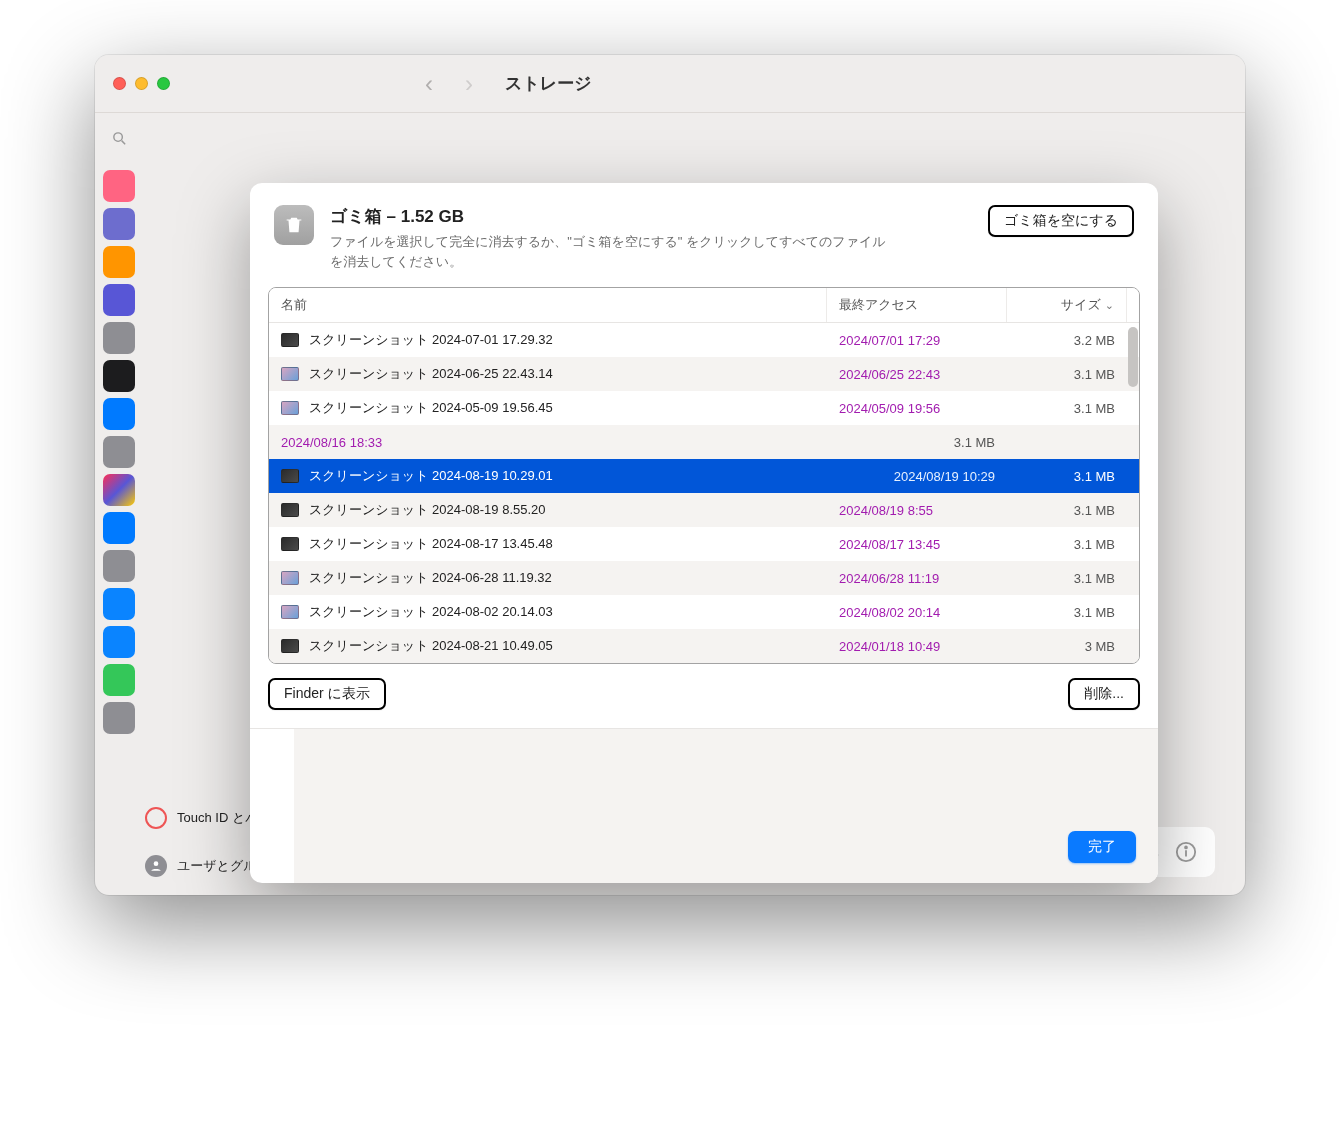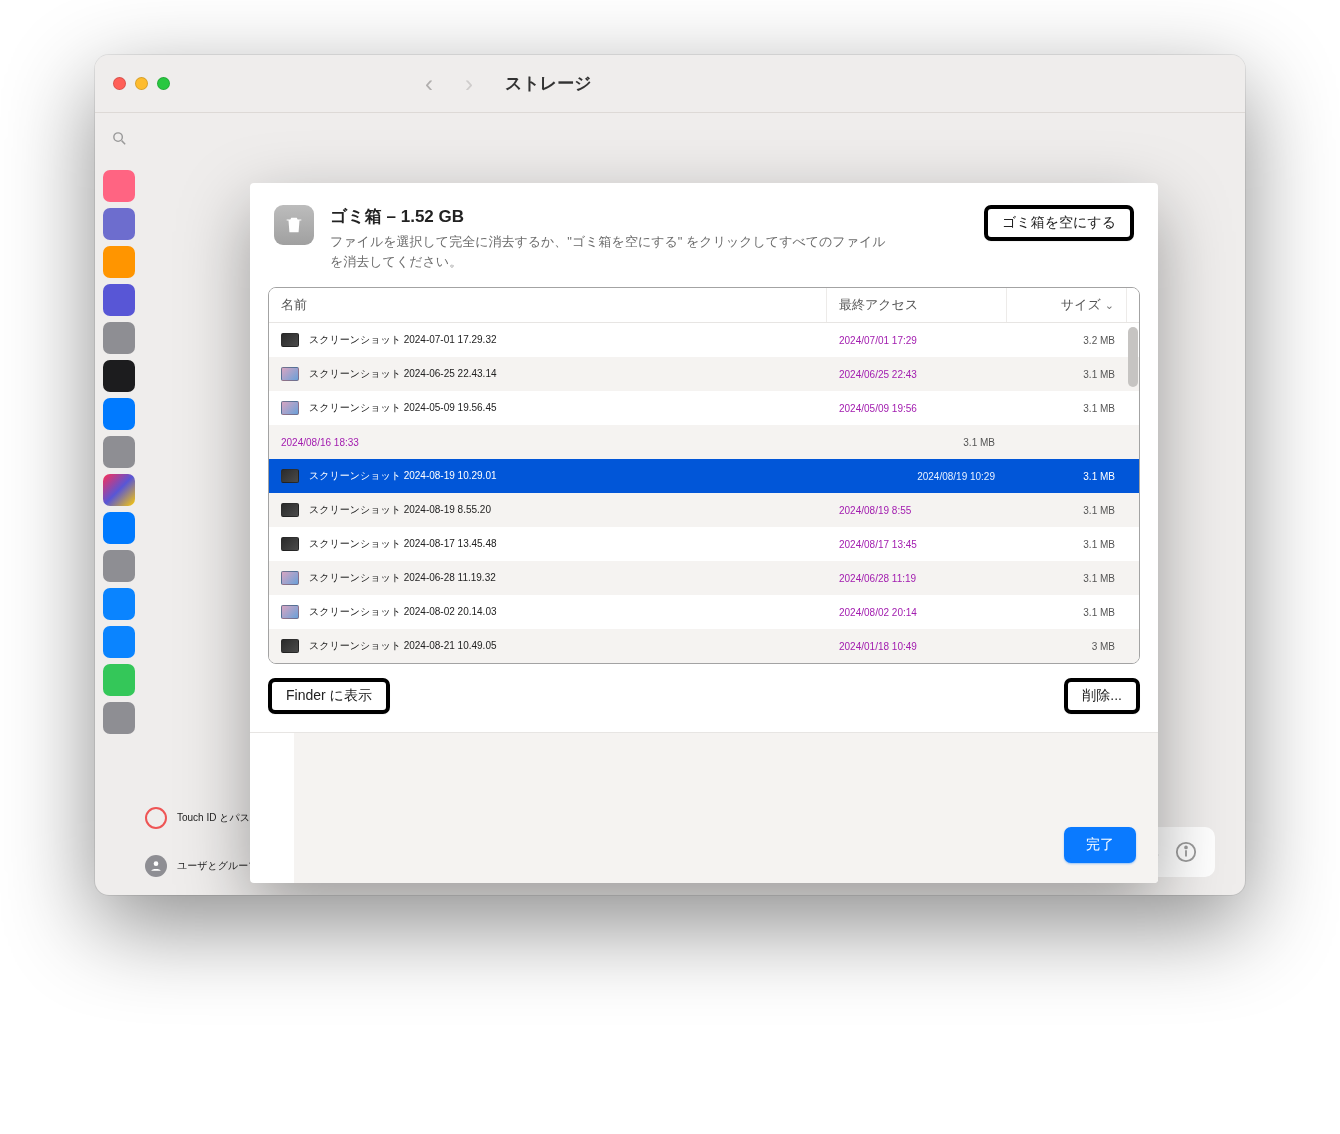--- a/index.html
+++ b/index.html
@@ -60,42 +60,42 @@
   .bg-main-row .spacer { flex: 1; }
   .bg-main-row .size { font-size: 15px; color: #888; margin-right: 16px; }
   .bg-main-row .info { width: 22px; height: 22px; color: #9c9c9c; }
 
   
   .dialog {
     position: absolute;
     left: 155px; top: 128px;
     width: 908px; height: 700px;
     background: #fff;
-    border-radius: 4px;
+    border-radius: 12px;
     box-shadow: 0 25px 70px rgba(0,0,0,0.35);
     overflow: hidden;
     display: flex; flex-direction: column;
   }
   .dlg-header {
     display: flex; align-items: flex-start;
     padding: 22px 24px 16px 24px;
     gap: 16px;
   }
   .dlg-icon {
     width: 40px; height: 40px; border-radius: 9px;
     background: linear-gradient(#bcbcbc, #a0a0a0);
     display: flex; align-items: center; justify-content: center;
     flex-shrink: 0;
   }
   .dlg-icon svg { width: 22px; height: 22px; fill: #fff; }
   .dlg-head-text { flex: 1; }
   .dlg-title { font-size: 17px; font-weight: 600; color: #222; margin-bottom: 4px; }
   .dlg-desc { font-size: 13px; color: #6b6b6b; line-height: 1.5; max-width: 560px; }
   .btn {
-    background: #fff; border: 4px solid #000000; border-radius: 7px;
+    background: #fff; border: 2px solid #000000; border-radius: 7px;
     padding: 5px 14px; font-size: 14px; color: #222;
     box-shadow: 0 1px 1px rgba(0,0,0,0.05);
     cursor: default;
   }
   .btn.primary {
     background: #0a7aff; border-color: #0a7aff; color: #fff;
     padding: 5px 18px;
     box-shadow: 0 1px 2px rgba(10,122,255,0.4);
   }
 
@@ -117,21 +117,21 @@
   .thead > div:last-child { border-right: none; }
   .thead .sort { display: flex; align-items: center; justify-content: flex-end; gap: 4px; }
   .thead .sort .chev { font-size: 11px; color: #777; }
 
   .tbody-outer { position: relative; height: 340px; }
   .tbody { height: 340px; overflow: hidden; }
   .row {
     display: grid;
     grid-template-columns: 1fr 180px 120px 12px;
     align-items: center;
-    font-size: 10px;
+    font-size: 13px;
     height: 34px;
     color: #222;
   }
   .row.alt { background: #f5f3f1; }
   .row.sel { background: #0156d8; color: #fff; }
   .row > div { padding: 0 12px; white-space: nowrap; overflow: hidden; text-overflow: ellipsis; }
   .row .name { display: flex; align-items: center; gap: 10px; }
   .thumb {
     width: 18px; height: 14px; border-radius: 2px;
     background: linear-gradient(135deg,#2b2b2b,#4a4a4a);

